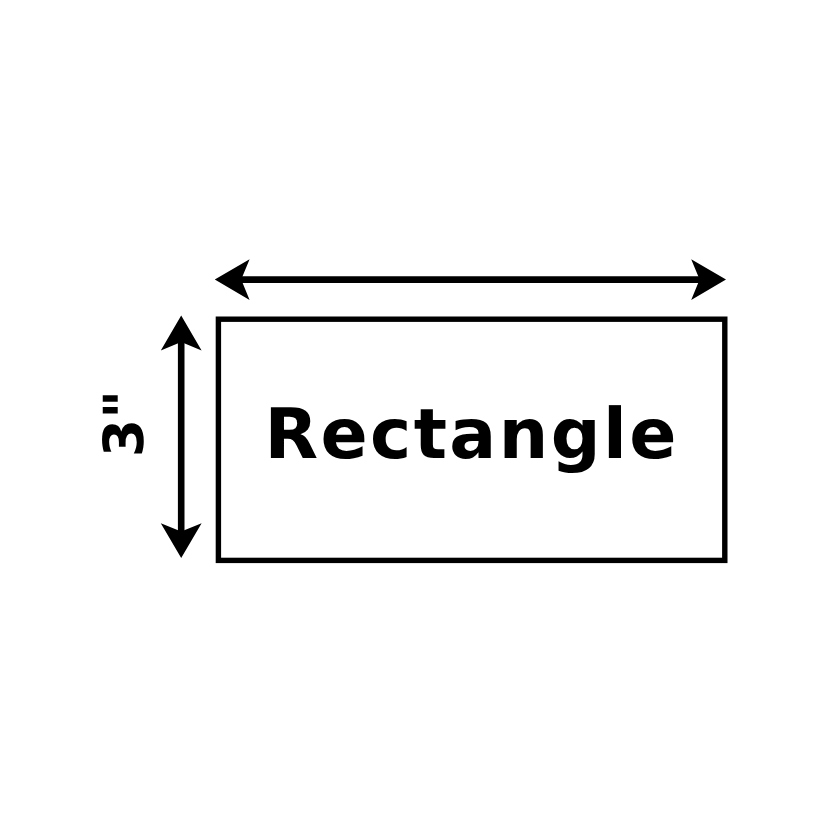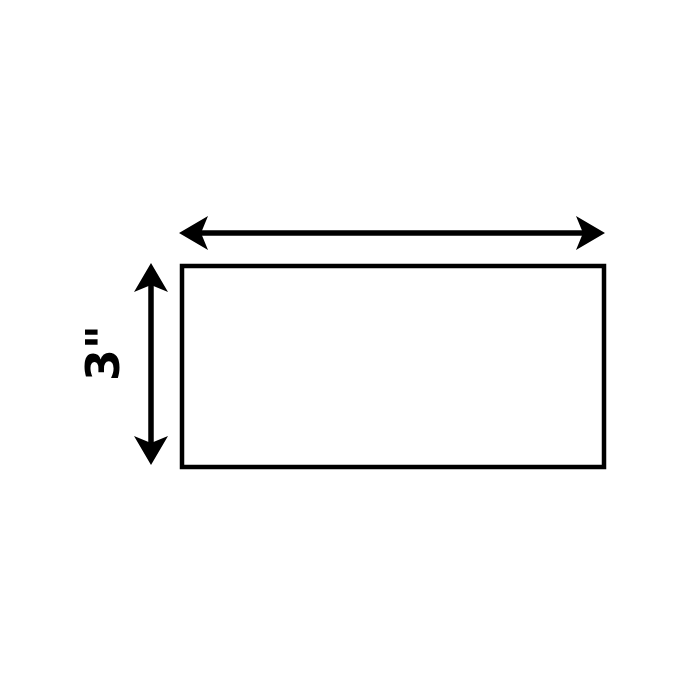--- a/index.html
+++ b/index.html
@@ -57,16 +57,17 @@
       <path d="M605,233 L576,216 L583,233 L576,250 Z"></path>
     </g>
 
     <g fill="#000000" stroke="none">
       <line x1="151" y1="282" x2="151" y2="447" stroke="#000000" stroke-width="5.5"></line>
       <path d="M151,263 L134,292 L151,285 L168,292 Z"></path>
       <path d="M151,465 L134,436 L151,443 L168,436 Z"></path>
     </g>
   </svg>
 
+  <div class="shape-label">Rectangle</div>
 
   <div class="height-label">3"</div>
 
 </div>
 
 </body></html>

